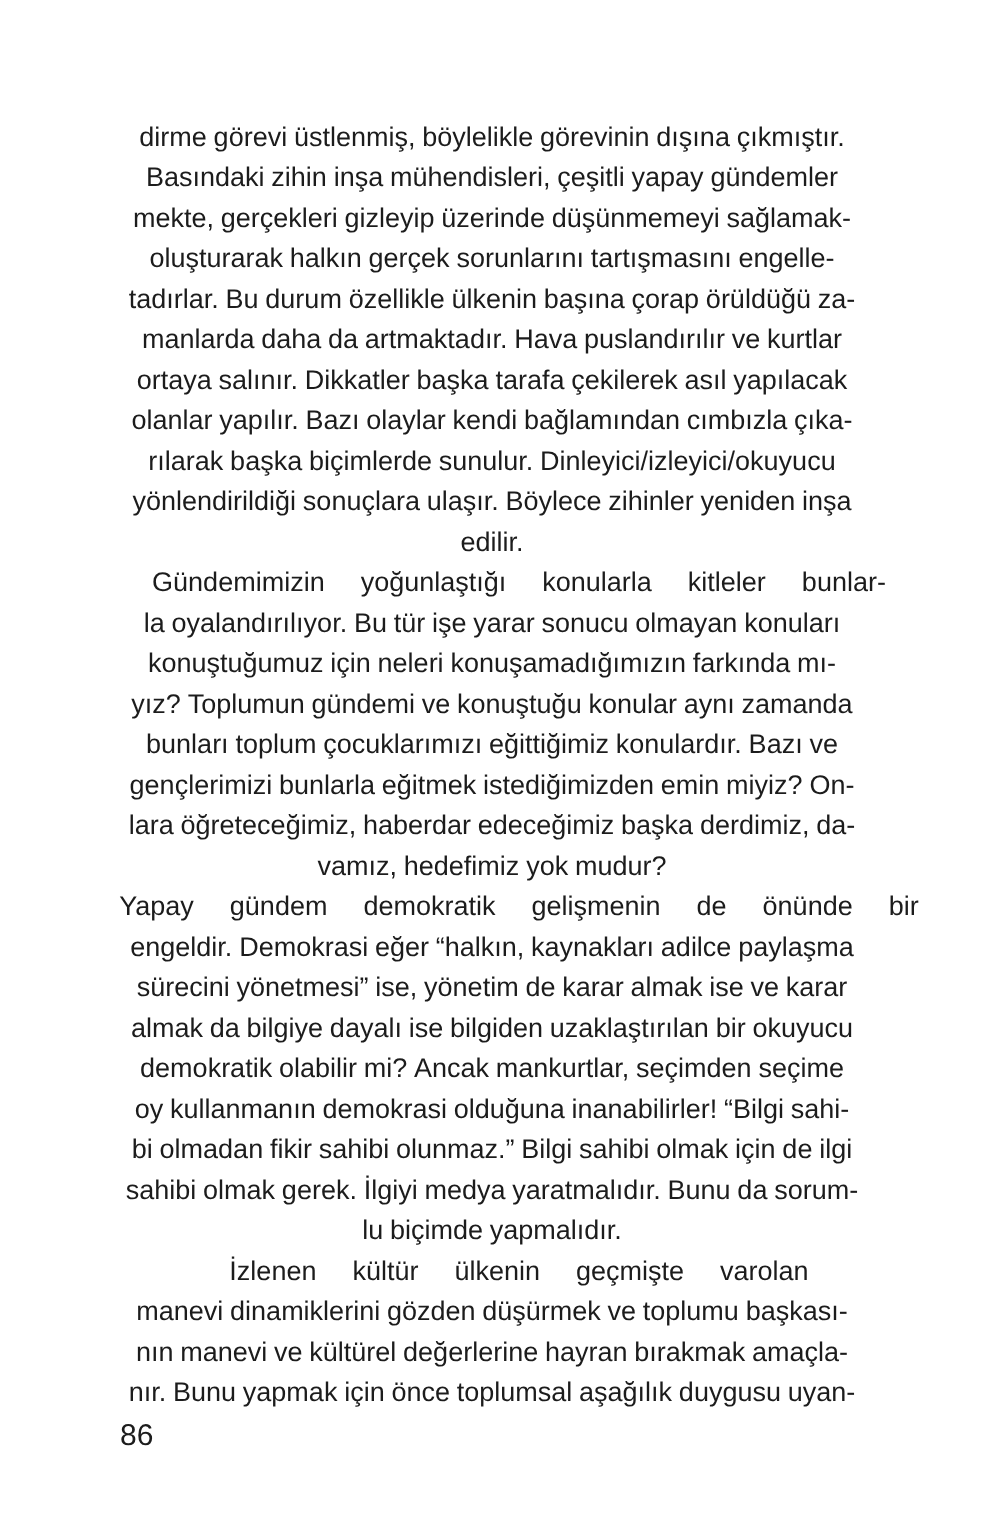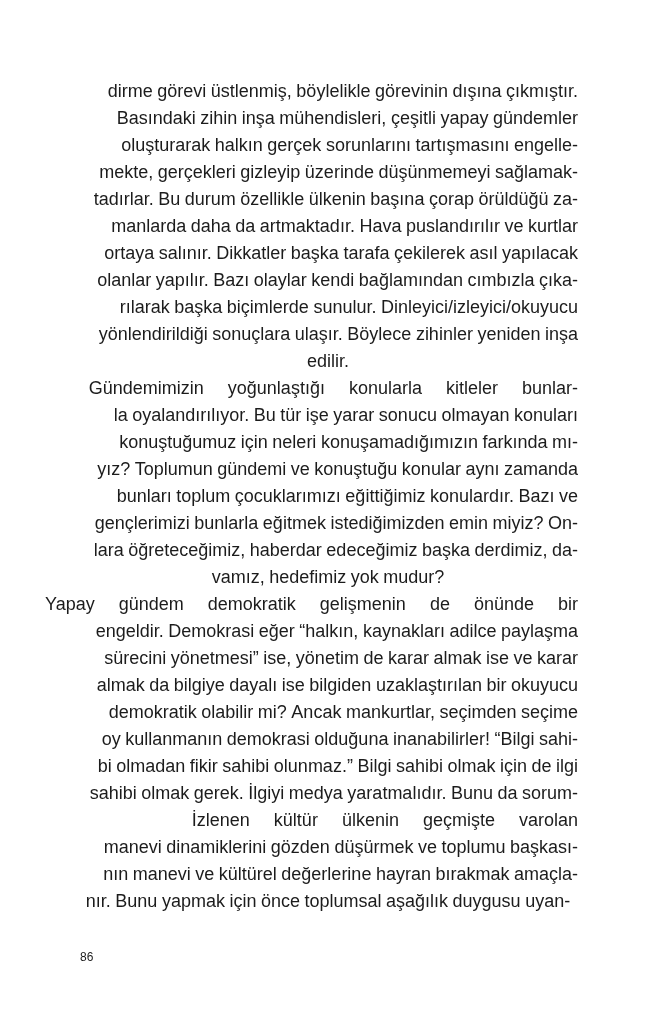--- a/index.html
+++ b/index.html
@@ -21,52 +21,52 @@
     top: 78px;
     width: 500px;
     font-size: 18px;
     line-height: 27px;
     color: #1c1c1c;
   }
   .paragraph { width: 100%; }
   .line {
     display: flex;
     flex-wrap: nowrap;
-    justify-content: flex-end;
+    justify-content: center;
     gap: 4.5px;
     height: 27px;
     align-items: baseline;
     white-space: pre;
   }
   .line.para-end {
     justify-content: center;
   }
   .line.first-indent {
     padding-left: 36px;
     gap: 24px;
   }
   .page-number {
     position: absolute;
     left: 80px;
     top: 944px;
-    font-size: 12px;
+    font-size: 20px;
     line-height: 27px;
     color: #1c1c1c;
   }
 </style>
 </head>
 <body style="background: rgb(255, 255, 255);">
 
 <div class="book-page">
   <div class="page-text" style="color: rgb(28, 28, 28);">
       <div class="paragraph">
         <div class="line"><span>dirme</span><span>görevi</span><span>üstlenmiş,</span><span>böylelikle</span><span>görevinin</span><span>dışına</span><span>çıkmıştır.</span></div>
         <div class="line"><span>Basındaki</span><span>zihin</span><span>inşa</span><span>mühendisleri,</span><span>çeşitli</span><span>yapay</span><span>gündemler</span></div>
+        <div class="line"><span>mekte,</span><span>gerçekleri</span><span>gizleyip</span><span>üzerinde</span><span>düşünmemeyi</span><span>sağlamak-</span></div>
         <div class="line"><span>oluşturarak</span><span>halkın</span><span>gerçek</span><span>sorunlarını</span><span>tartışmasını</span><span>engelle-</span></div>
-        <div class="line"><span>mekte,</span><span>gerçekleri</span><span>gizleyip</span><span>üzerinde</span><span>düşünmemeyi</span><span>sağlamak-</span></div>
         <div class="line"><span>tadırlar.</span><span>Bu</span><span>durum</span><span>özellikle</span><span>ülkenin</span><span>başına</span><span>çorap</span><span>örüldüğü</span><span>za-</span></div>
         <div class="line"><span>manlarda</span><span>daha</span><span>da</span><span>artmaktadır.</span><span>Hava</span><span>puslandırılır</span><span>ve</span><span>kurtlar</span></div>
         <div class="line"><span>ortaya</span><span>salınır.</span><span>Dikkatler</span><span>başka</span><span>tarafa</span><span>çekilerek</span><span>asıl</span><span>yapılacak</span></div>
         <div class="line"><span>olanlar</span><span>yapılır.</span><span>Bazı</span><span>olaylar</span><span>kendi</span><span>bağlamından</span><span>cımbızla</span><span>çıka-</span></div>
         <div class="line"><span>rılarak</span><span>başka</span><span>biçimlerde</span><span>sunulur.</span><span>Dinleyici/izleyici/okuyucu</span></div>
         <div class="line"><span>yönlendirildiği</span><span>sonuçlara</span><span>ulaşır.</span><span>Böylece</span><span>zihinler</span><span>yeniden</span><span>inşa</span></div>
         <div class="line para-end"><span>edilir.</span></div>
       </div>
       <div class="paragraph">
         <div class="line first-indent"><span>Gündemimizin</span><span>yoğunlaştığı</span><span>konularla</span><span>kitleler</span><span>bunlar-</span></div>
@@ -80,20 +80,21 @@
       </div>
       <div class="paragraph">
         <div class="line first-indent"><span>Yapay</span><span>gündem</span><span>demokratik</span><span>gelişmenin</span><span>de</span><span>önünde</span><span>bir</span></div>
         <div class="line"><span>engeldir.</span><span>Demokrasi</span><span>eğer</span><span>“halkın,</span><span>kaynakları</span><span>adilce</span><span>paylaşma</span></div>
         <div class="line"><span>sürecini</span><span>yönetmesi”</span><span>ise,</span><span>yönetim</span><span>de</span><span>karar</span><span>almak</span><span>ise</span><span>ve</span><span>karar</span></div>
         <div class="line"><span>almak</span><span>da</span><span>bilgiye</span><span>dayalı</span><span>ise</span><span>bilgiden</span><span>uzaklaştırılan</span><span>bir</span><span>okuyucu</span></div>
         <div class="line"><span>demokratik</span><span>olabilir</span><span>mi?</span><span>Ancak</span><span>mankurtlar,</span><span>seçimden</span><span>seçime</span></div>
         <div class="line"><span>oy</span><span>kullanmanın</span><span>demokrasi</span><span>olduğuna</span><span>inanabilirler!</span><span>“Bilgi</span><span>sahi-</span></div>
         <div class="line"><span>bi</span><span>olmadan</span><span>fikir</span><span>sahibi</span><span>olunmaz.”</span><span>Bilgi</span><span>sahibi</span><span>olmak</span><span>için</span><span>de</span><span>ilgi</span></div>
         <div class="line"><span>sahibi</span><span>olmak</span><span>gerek.</span><span>İlgiyi</span><span>medya</span><span>yaratmalıdır.</span><span>Bunu</span><span>da</span><span>sorum-</span></div>
+        <div class="line para-end"><span>lu</span><span>biçimde</span><span>yapmalıdır.</span></div>
       </div>
       <div class="paragraph">
         <div class="line first-indent"><span>İzlenen</span><span>kültür</span><span>ülkenin</span><span>geçmişte</span><span>varolan</span></div>
         <div class="line"><span>manevi</span><span>dinamiklerini</span><span>gözden</span><span>düşürmek</span><span>ve</span><span>toplumu</span><span>başkası-</span></div>
         <div class="line"><span>nın</span><span>manevi</span><span>ve</span><span>kültürel</span><span>değerlerine</span><span>hayran</span><span>bırakmak</span><span>amaçla-</span></div>
         <div class="line para-end"><span>nır.</span><span>Bunu</span><span>yapmak</span><span>için</span><span>önce</span><span>toplumsal</span><span>aşağılık</span><span>duygusu</span><span>uyan-</span></div>
       </div>
     </div>
   <div class="page-number" style="color: rgb(28, 28, 28);">86</div>
 </div>

